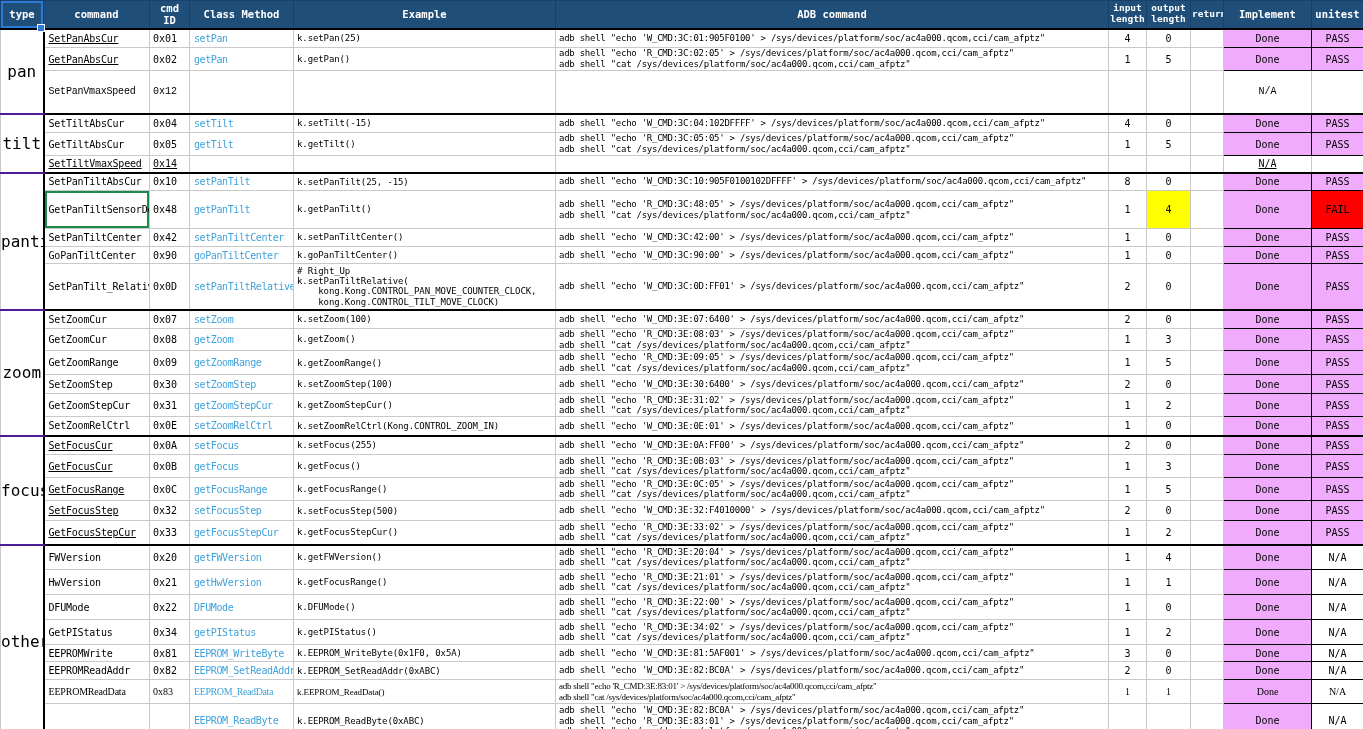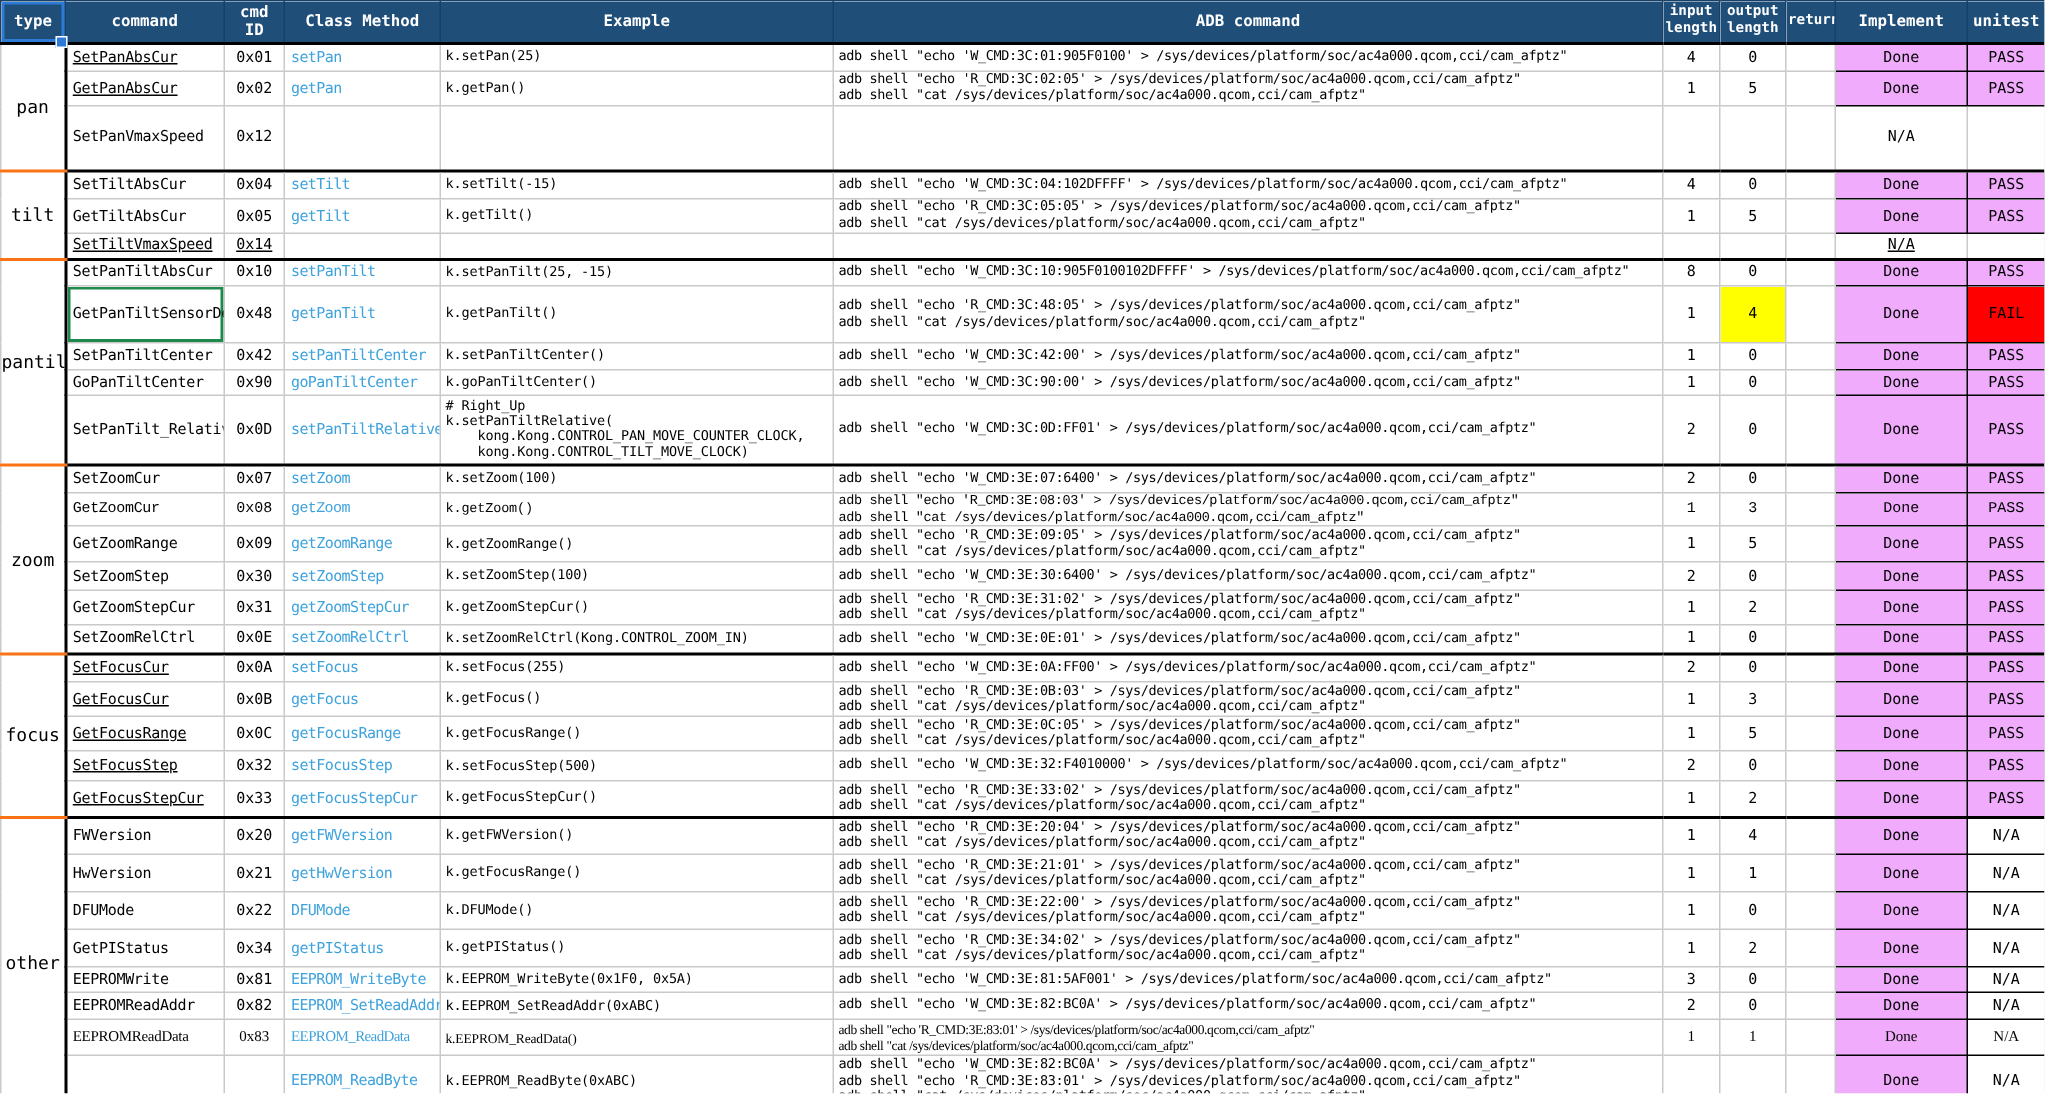--- a/index.html
+++ b/index.html
@@ -9,27 +9,27 @@
   td,th{box-sizing:border-box;overflow:hidden;}
   td{border:1px solid #c9c9c9;color:#000;padding:0 3px;vertical-align:middle;background:#fff;}
   thead tr{height:28px;}
   thead th{background:#1f4e79;color:#fff;font-weight:bold;font-size:10.5px;
            border:1px solid #17406a;text-align:center;padding:0 1px;line-height:1.15;}
   th.th-input_len,th.th-output_len{font-size:9.5px;}
   th.th-return{font-size:9.5px;font-weight:bold;}
   th.th-type{position:relative;box-shadow:inset 0 0 0 2px #2d7bd6;overflow:visible;}
   th.th-type::after{content:"";position:absolute;width:6px;height:6px;background:#2d7bd6;
            border:1px solid #fff;right:-2px;bottom:-4px;z-index:6;}
-  .type-cell{border-right:2px solid #000;border-bottom:2px solid #f97316;text-align:center;
-           font-size:12px;padding:0;}
+  .type-cell{border-right:2px solid #000;border-bottom:2px solid #4c1d95;text-align:center;
+           font-size:16px;padding:0;}
   .group-start td{border-top:2px solid #000;}
   .c-cmd{font-size:10px;letter-spacing:-0.2px;padding:0 2px 0 4px;}
   .c-cmd.u{text-decoration:underline;}
   .c-cmd.sel-green{box-shadow:inset 0 0 0 2px #1d8a4c;}
-  .c-id{text-align:center;font-size:10px;margin-top:20px;}
+  .c-id{font-size:10px;margin-top:20px;}
   .c-method{color:#3ea2dc;font-size:10px;letter-spacing:-0.4px;padding-left:4px;}
   .c-example{font-size:9px;white-space:pre-wrap;line-height:1.15;letter-spacing:-0.1px;}
   .c-adb{font-size:9px;white-space:pre;line-height:1.18;letter-spacing:-0.25px;}
   .c-num{text-align:center;font-size:10px;}
   .c-num.hl-yellow{background:#ffff00;}
   .c-impl,.c-unit{text-align:center;font-size:10px;}
   .bg-green{background:#f0abfc;border-top-color:#000;border-bottom-color:#000;
            border-left-color:#000;border-right-color:#000;}
   .bg-red{background:#ff0000;border-color:#000;}
   .dark-h{border-top-color:#000;border-bottom-color:#000;}
@@ -88,21 +88,21 @@
           <td class="c-method">getPan</td>
           <td class="c-example">k.getPan()</td>
           <td class="c-adb">adb shell "echo 'R_CMD:3C:02:05' &gt; /sys/devices/platform/soc/ac4a000.qcom,cci/cam_afptz"
 adb shell "cat /sys/devices/platform/soc/ac4a000.qcom,cci/cam_afptz"</td>
           <td class="c-num">1</td>
           <td class="c-num">5</td>
           <td class="c-num"></td>
           <td class="c-impl bg-green">Done</td>
           <td class="c-unit bg-green">PASS</td>
         </tr>
-        <tr style="height: 43px;">
+        <tr style="height: 43px; font-family: Liberation Mono, monospace;">
           <td class="c-cmd">SetPanVmaxSpeed</td>
           <td class="c-id">0x12</td>
           <td class="c-method"></td>
           <td class="c-example"></td>
           <td class="c-adb"></td>
           <td class="c-num"></td>
           <td class="c-num"></td>
           <td class="c-num"></td>
           <td class="c-impl">N/A</td>
           <td class="c-unit"></td>
@@ -216,21 +216,21 @@
           <td class="c-id">0x07</td>
           <td class="c-method">setZoom</td>
           <td class="c-example">k.setZoom(100)</td>
           <td class="c-adb">adb shell "echo 'W_CMD:3E:07:6400' &gt; /sys/devices/platform/soc/ac4a000.qcom,cci/cam_afptz"</td>
           <td class="c-num">2</td>
           <td class="c-num">0</td>
           <td class="c-num"></td>
           <td class="c-impl bg-green">Done</td>
           <td class="c-unit bg-green">PASS</td>
         </tr>
-        <tr style="height: 22px; font-family: Liberation Mono, monospace;">
+        <tr style="height: 22px;">
           <td class="c-cmd">GetZoomCur</td>
           <td class="c-id">0x08</td>
           <td class="c-method">getZoom</td>
           <td class="c-example">k.getZoom()</td>
           <td class="c-adb">adb shell "echo 'R_CMD:3E:08:03' &gt; /sys/devices/platform/soc/ac4a000.qcom,cci/cam_afptz"
 adb shell "cat /sys/devices/platform/soc/ac4a000.qcom,cci/cam_afptz"</td>
           <td class="c-num">1</td>
           <td class="c-num">3</td>
           <td class="c-num"></td>
           <td class="c-impl bg-green">Done</td>

